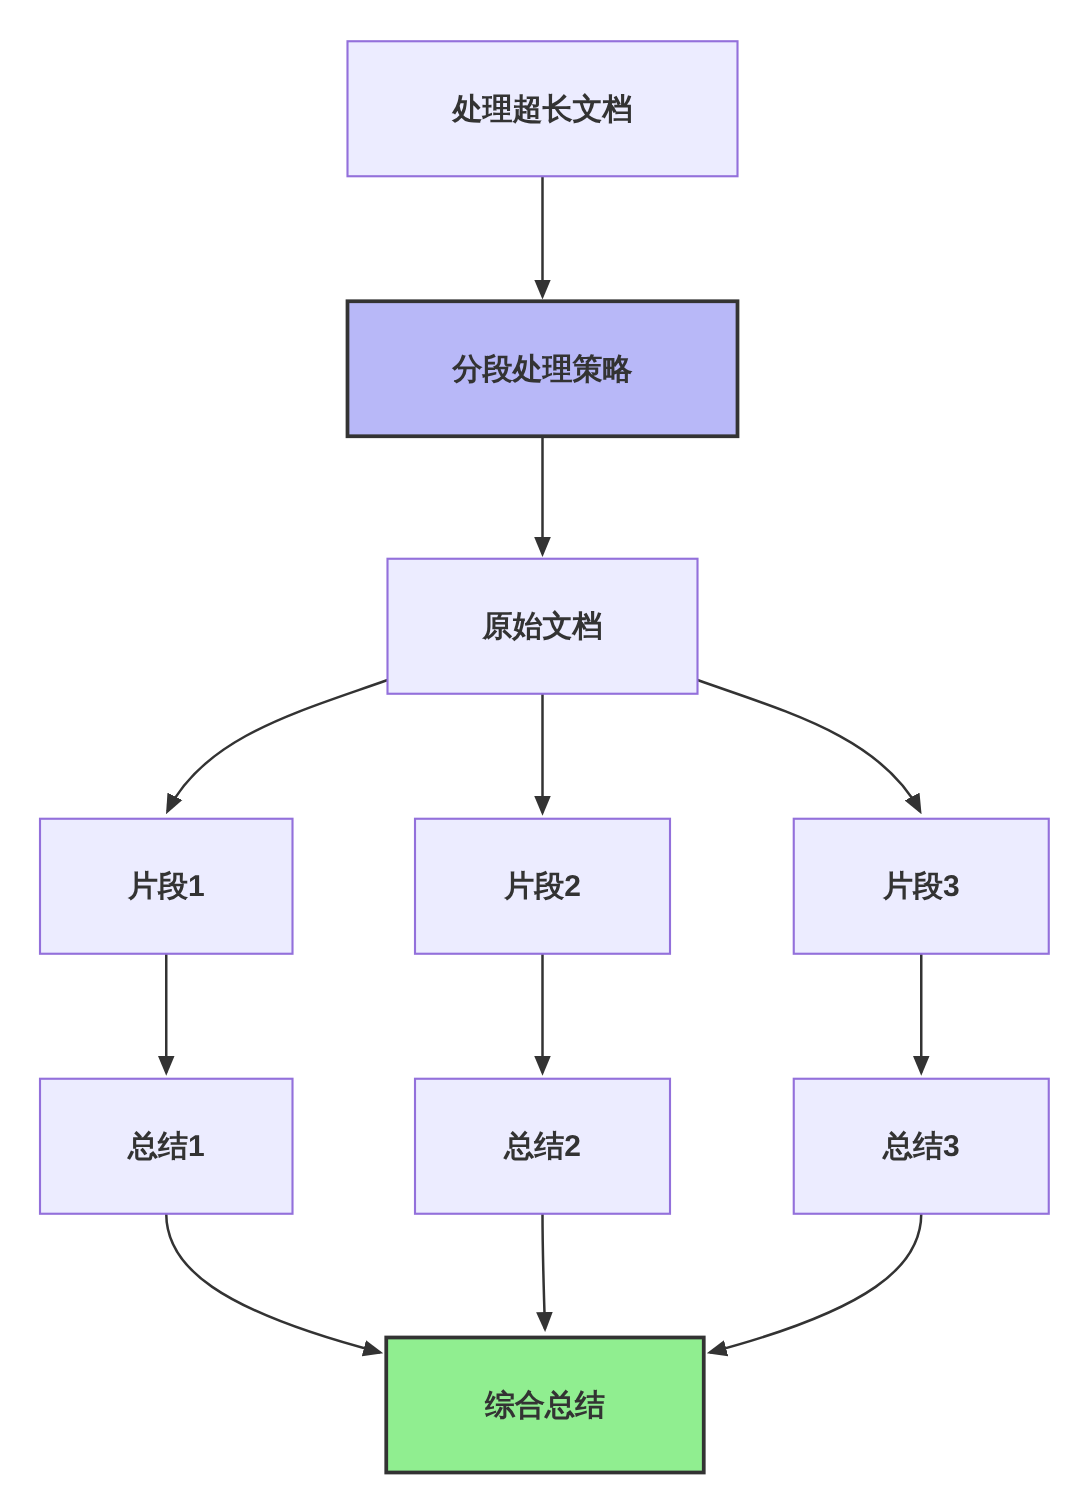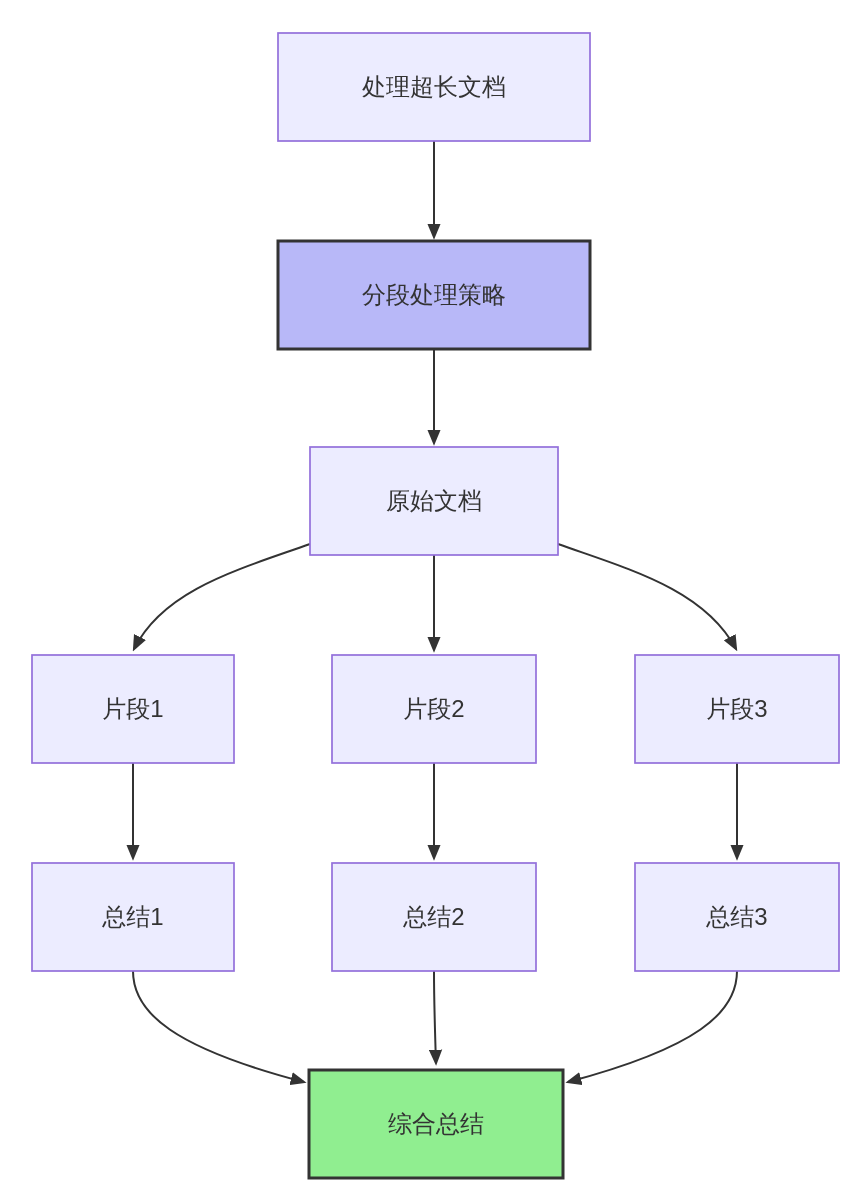--- a/index.html
+++ b/index.html
@@ -6,20 +6,21 @@
     margin: 0;
     padding: 0;
     background: #ffffff;
   }
   .stage {
     position: relative;
     width: 852px;
     height: 1196px;
     background: #ffffff;
     overflow: hidden;
+    font-weight: bold;
   }
   svg { display: block; }
   .edge {
     fill: none;
     stroke: #333333;
     stroke-width: 2;
   }
   .node-rect-light {
     stroke: #9370DB;
     stroke-width: 1.7;

